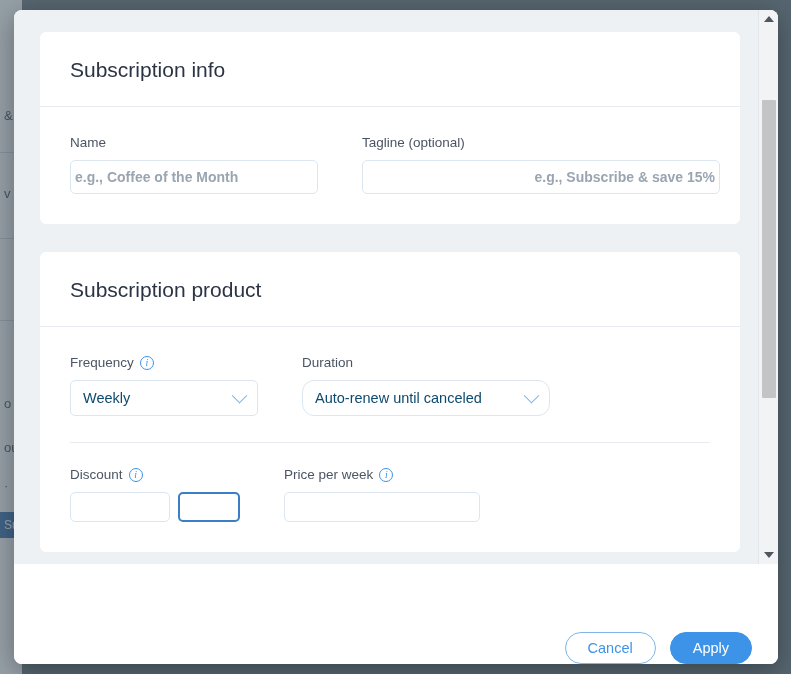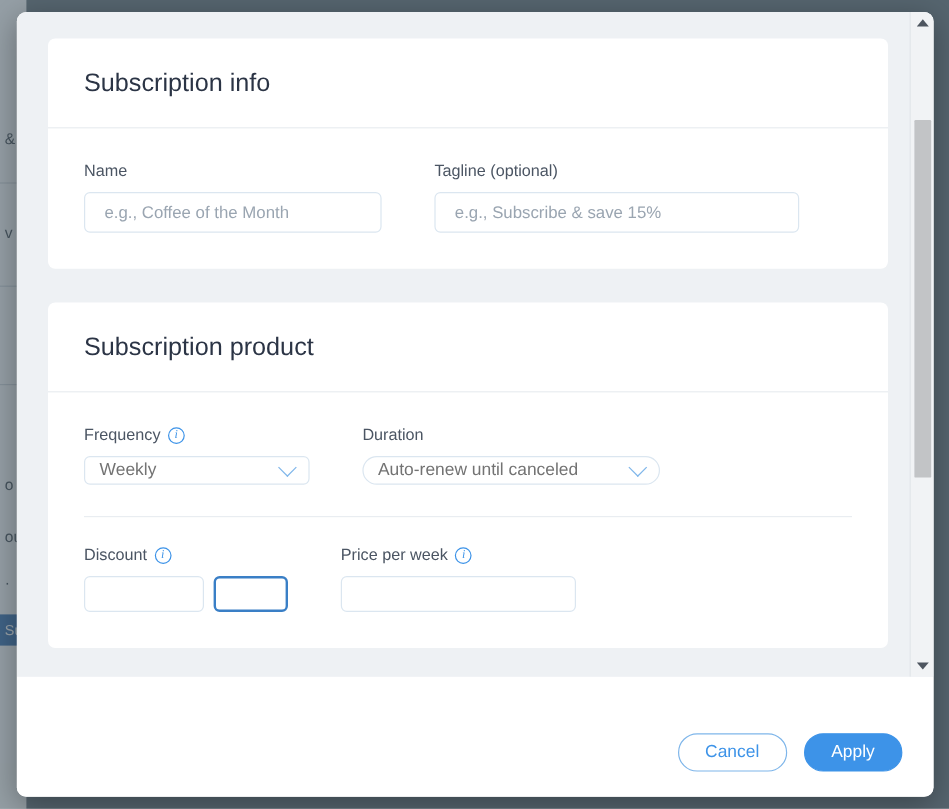--- a/index.html
+++ b/index.html
@@ -163,39 +163,40 @@
     font-family: "Liberation Serif", serif;
     cursor: pointer;
     flex: 0 0 auto;
   }
 
   .text-input {
     height: 34px;
     border: 1px solid #dbe6f0;
     border-radius: 5px;
     background: #ffffff;
-    padding: 0 16px;
+    padding: 0 4px;
     font-size: 14px;
     color: #3d4852;
     font-family: "Liberation Sans", sans-serif;
     outline: none;
+    font-weight: bold;
   }
   .text-input::placeholder { color: #9aa5b1; }
 
   .w-name   { width: 248px; }
-  .w-tag    { width: 304px; }
+  .w-tag    { width: 358px; text-align: right; }
 
   .select-box {
-    height: 24px;
+    height: 36px;
     border: 1px solid #dbe6f0;
     border-radius: 5px;
     background: #ffffff;
     padding: 0 12px;
     font-size: 14.5px;
-    color: #737373;
+    color: #0c4a6e;
     display: flex;
     align-items: center;
     justify-content: space-between;
     gap: 10px;
     cursor: pointer;
     white-space: nowrap;
   }
   .w-freq { width: 188px; }
   .w-dur  { width: 248px; border-radius: 12px; }
 
@@ -261,21 +262,21 @@
     background: #c2c4c6;
     border-radius: 1px;
     cursor: pointer;
   }
 
   
   #modal-footer {
     flex: 0 0 100px;
     background: #ffffff;
     display: flex;
-    align-items: center;
+    align-items: flex-end;
     justify-content: flex-end;
     gap: 14px;
     padding: 26px 26px 0 0;
   }
   .btn {
     height: 32px;
     border-radius: 16px;
     font-size: 14.5px;
     font-family: "Liberation Sans", sans-serif;
     cursor: pointer;

